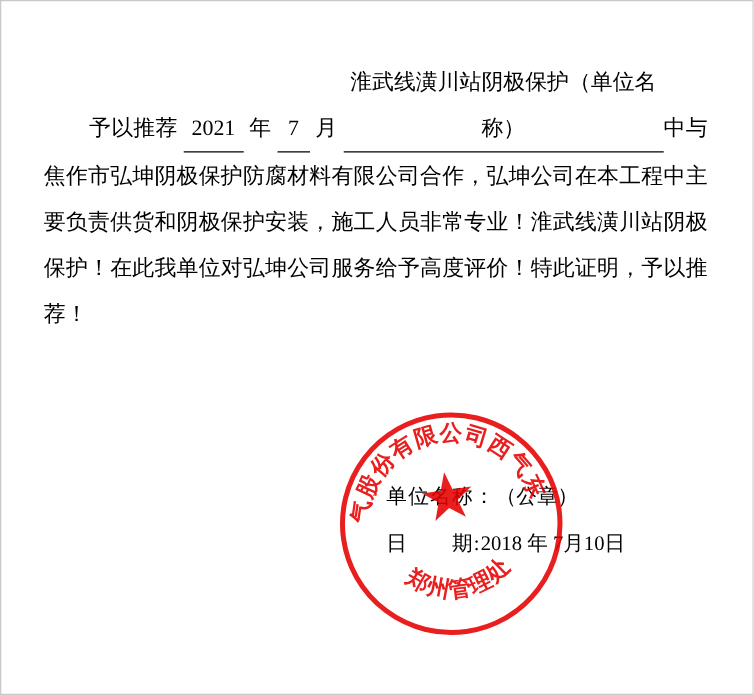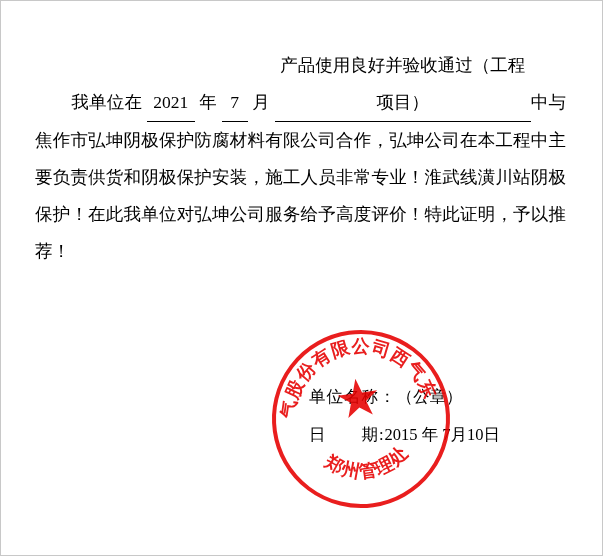--- a/index.html
+++ b/index.html
@@ -114,34 +114,34 @@
     letter-spacing: 1px;
   }
 </style>
 </head>
 <body>
 
 <div class="page">
 
 
   <div class="body-text">
-    <span class="indent"></span><span>我单位在</span>
+    <span class="indent"></span><span>予以推荐</span>
     <span class="ul-field" style="width:42px">2021</span>
     <span>年</span>
     <span class="ul-field" style="width:20px">7</span>
     <span>月</span>
-    <span class="ul-field" style="width:250px">产品使用良好并验收通过（工程项目）</span><span>中与焦作市弘坤阴极保护防腐材料有限公司合作，弘坤公司在本工程中主要负责供货和阴极保护安装，施工人员非常专业！淮武线潢川站阴极保护！在此我单位对弘坤公司服务给予高度评价！特此证明，予以推荐！</span>
+    <span class="ul-field" style="width:250px">淮武线潢川站阴极保护（单位名称）</span><span>中与焦作市弘坤阴极保护防腐材料有限公司合作，弘坤公司在本工程中主要负责供货和阴极保护安装，施工人员非常专业！淮武线潢川站阴极保护！在此我单位对弘坤公司服务给予高度评价！特此证明，予以推荐！</span>
   </div>
 
   <div class="sig-block">
     <div class="sig-line">
       <span class="sig-label">单位名称：</span><span>（公章）</span>
     </div>
     <div class="sig-line">
-      <span class="sig-label">日　　期:</span><span>2015 年   7月10日</span>
+      <span class="sig-label">日　　期:</span><span>2018 年   7月10日</span>
     </div>
   </div>
 
   <div class="seal">
     <div class="seal-inner">
       <svg class="seal-arc" viewBox="0 0 170 170">
         <defs>
           <path id="topArc" d="M 15,85 A 70,70 0 0 1 155,85"></path>
           <path id="botArc" d="M 33,118 A 62,62 0 0 0 137,118"></path>
         </defs>

